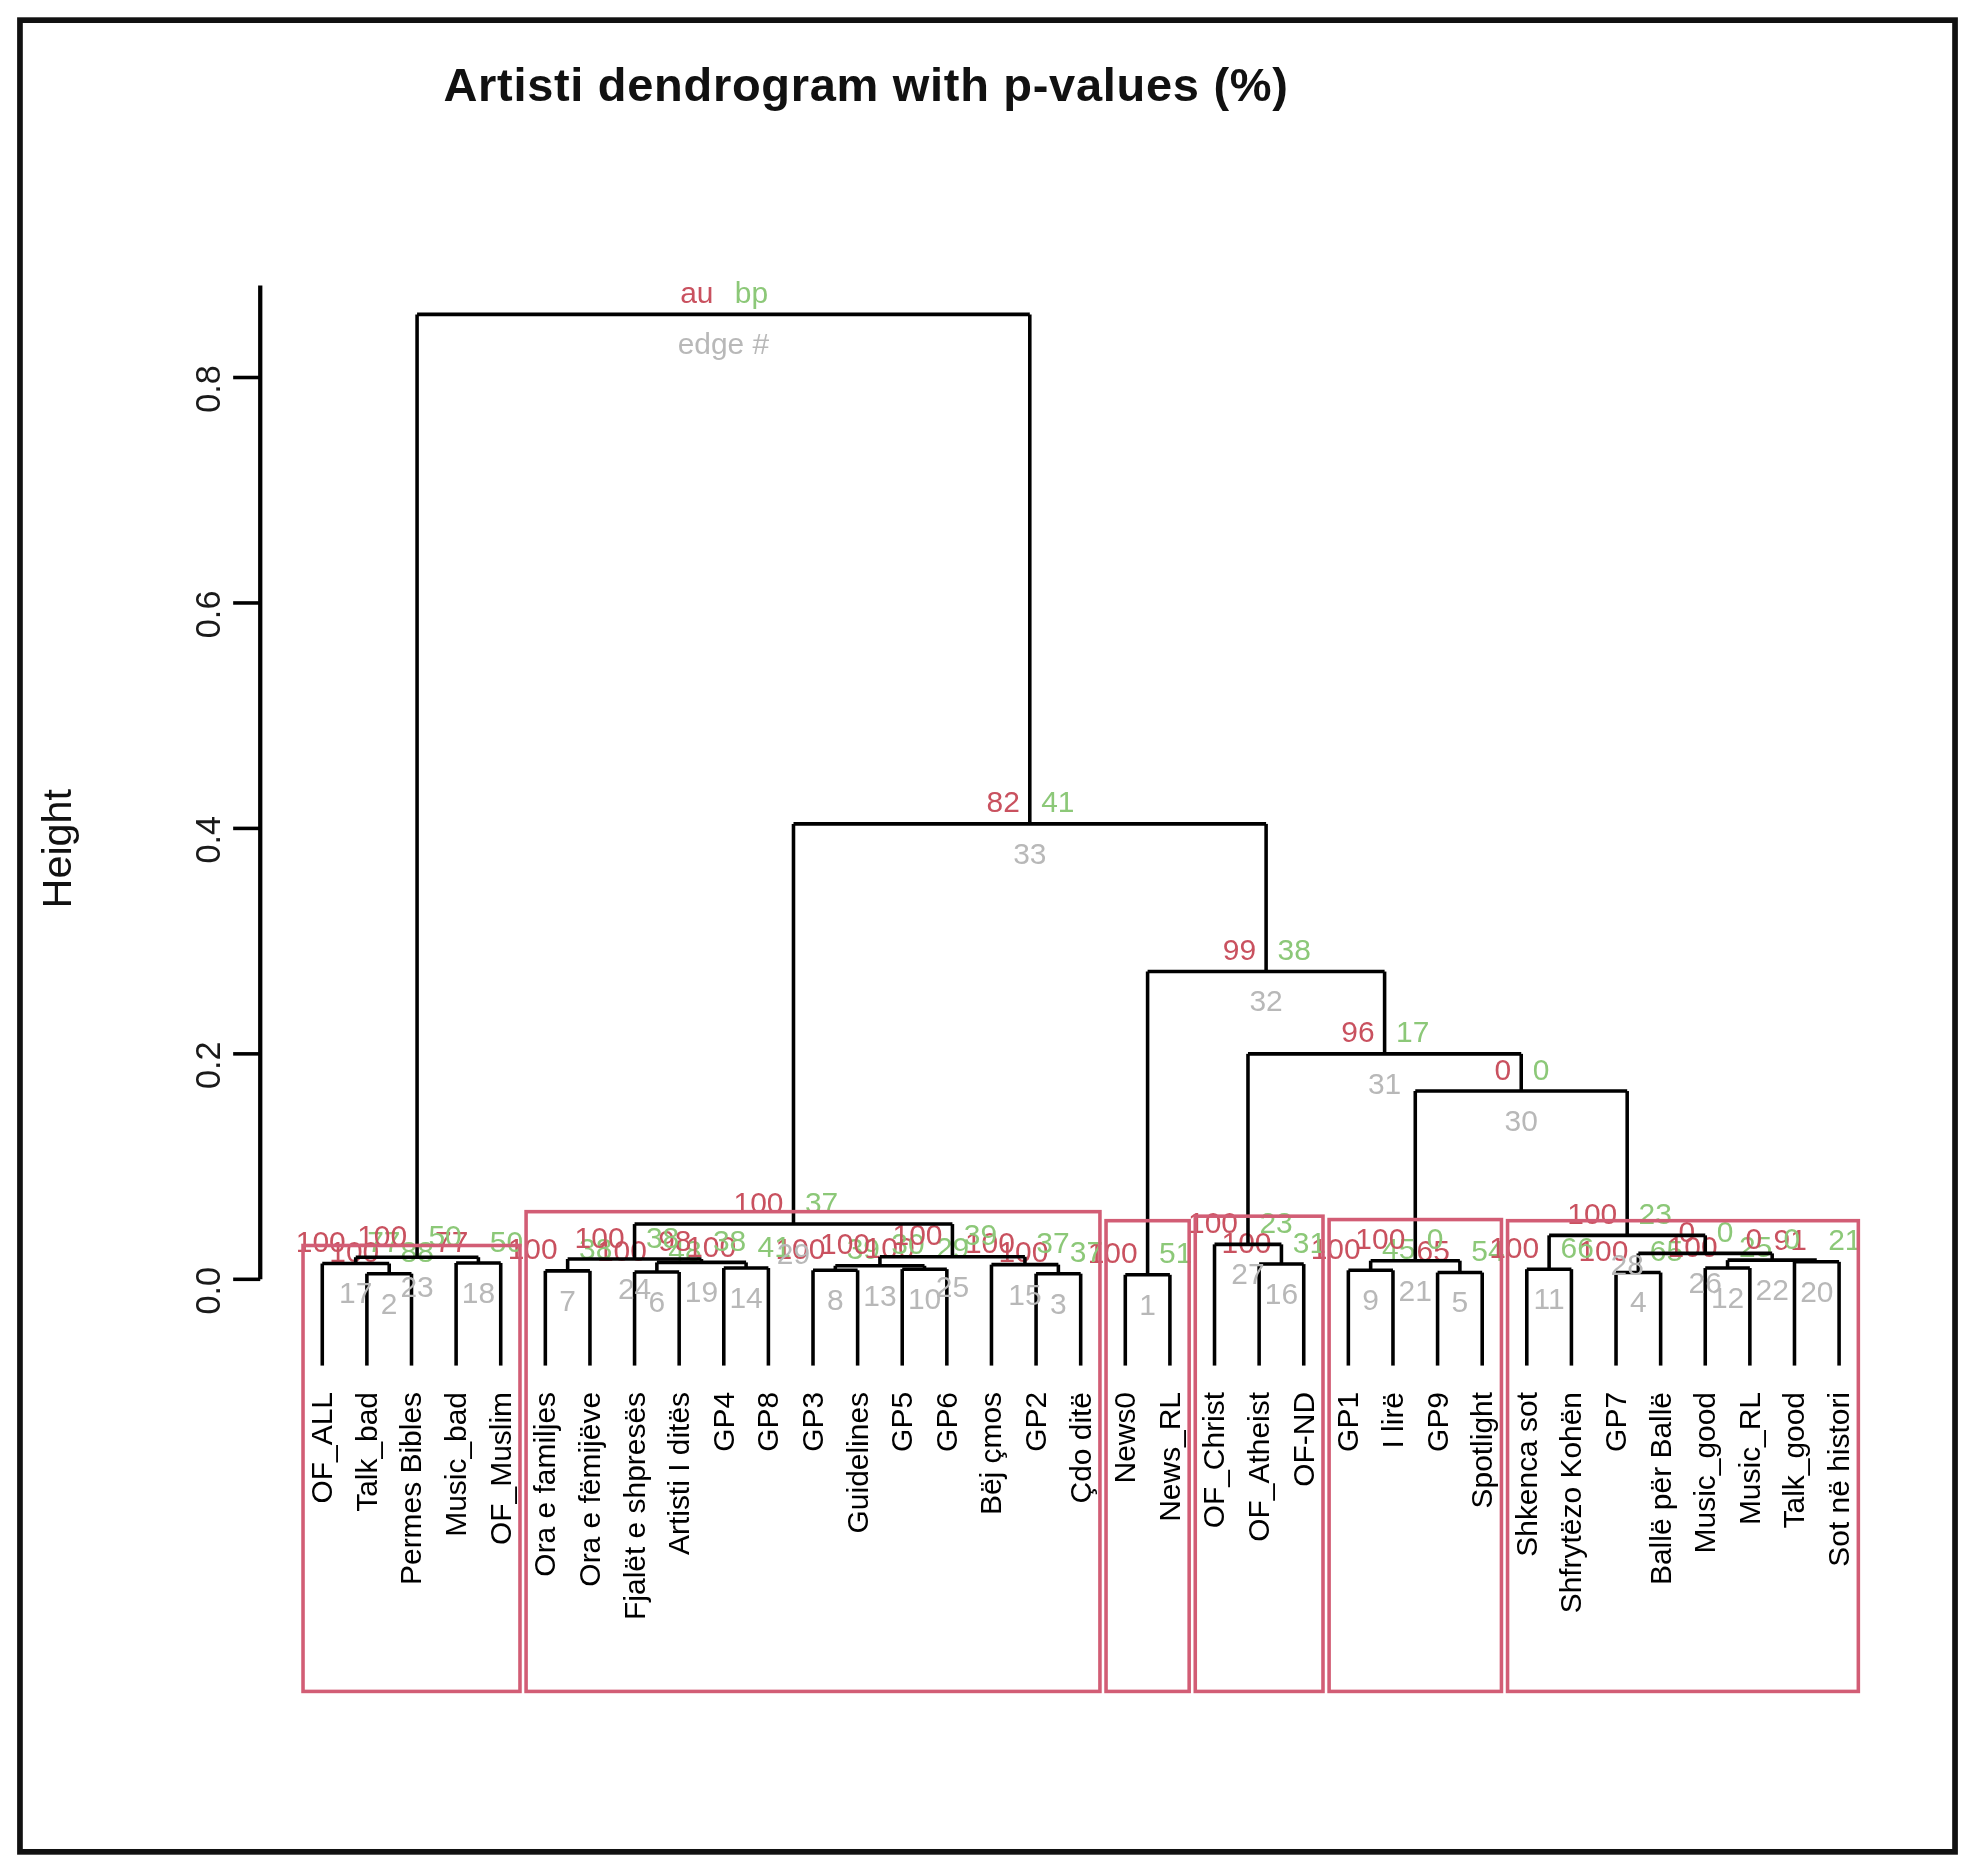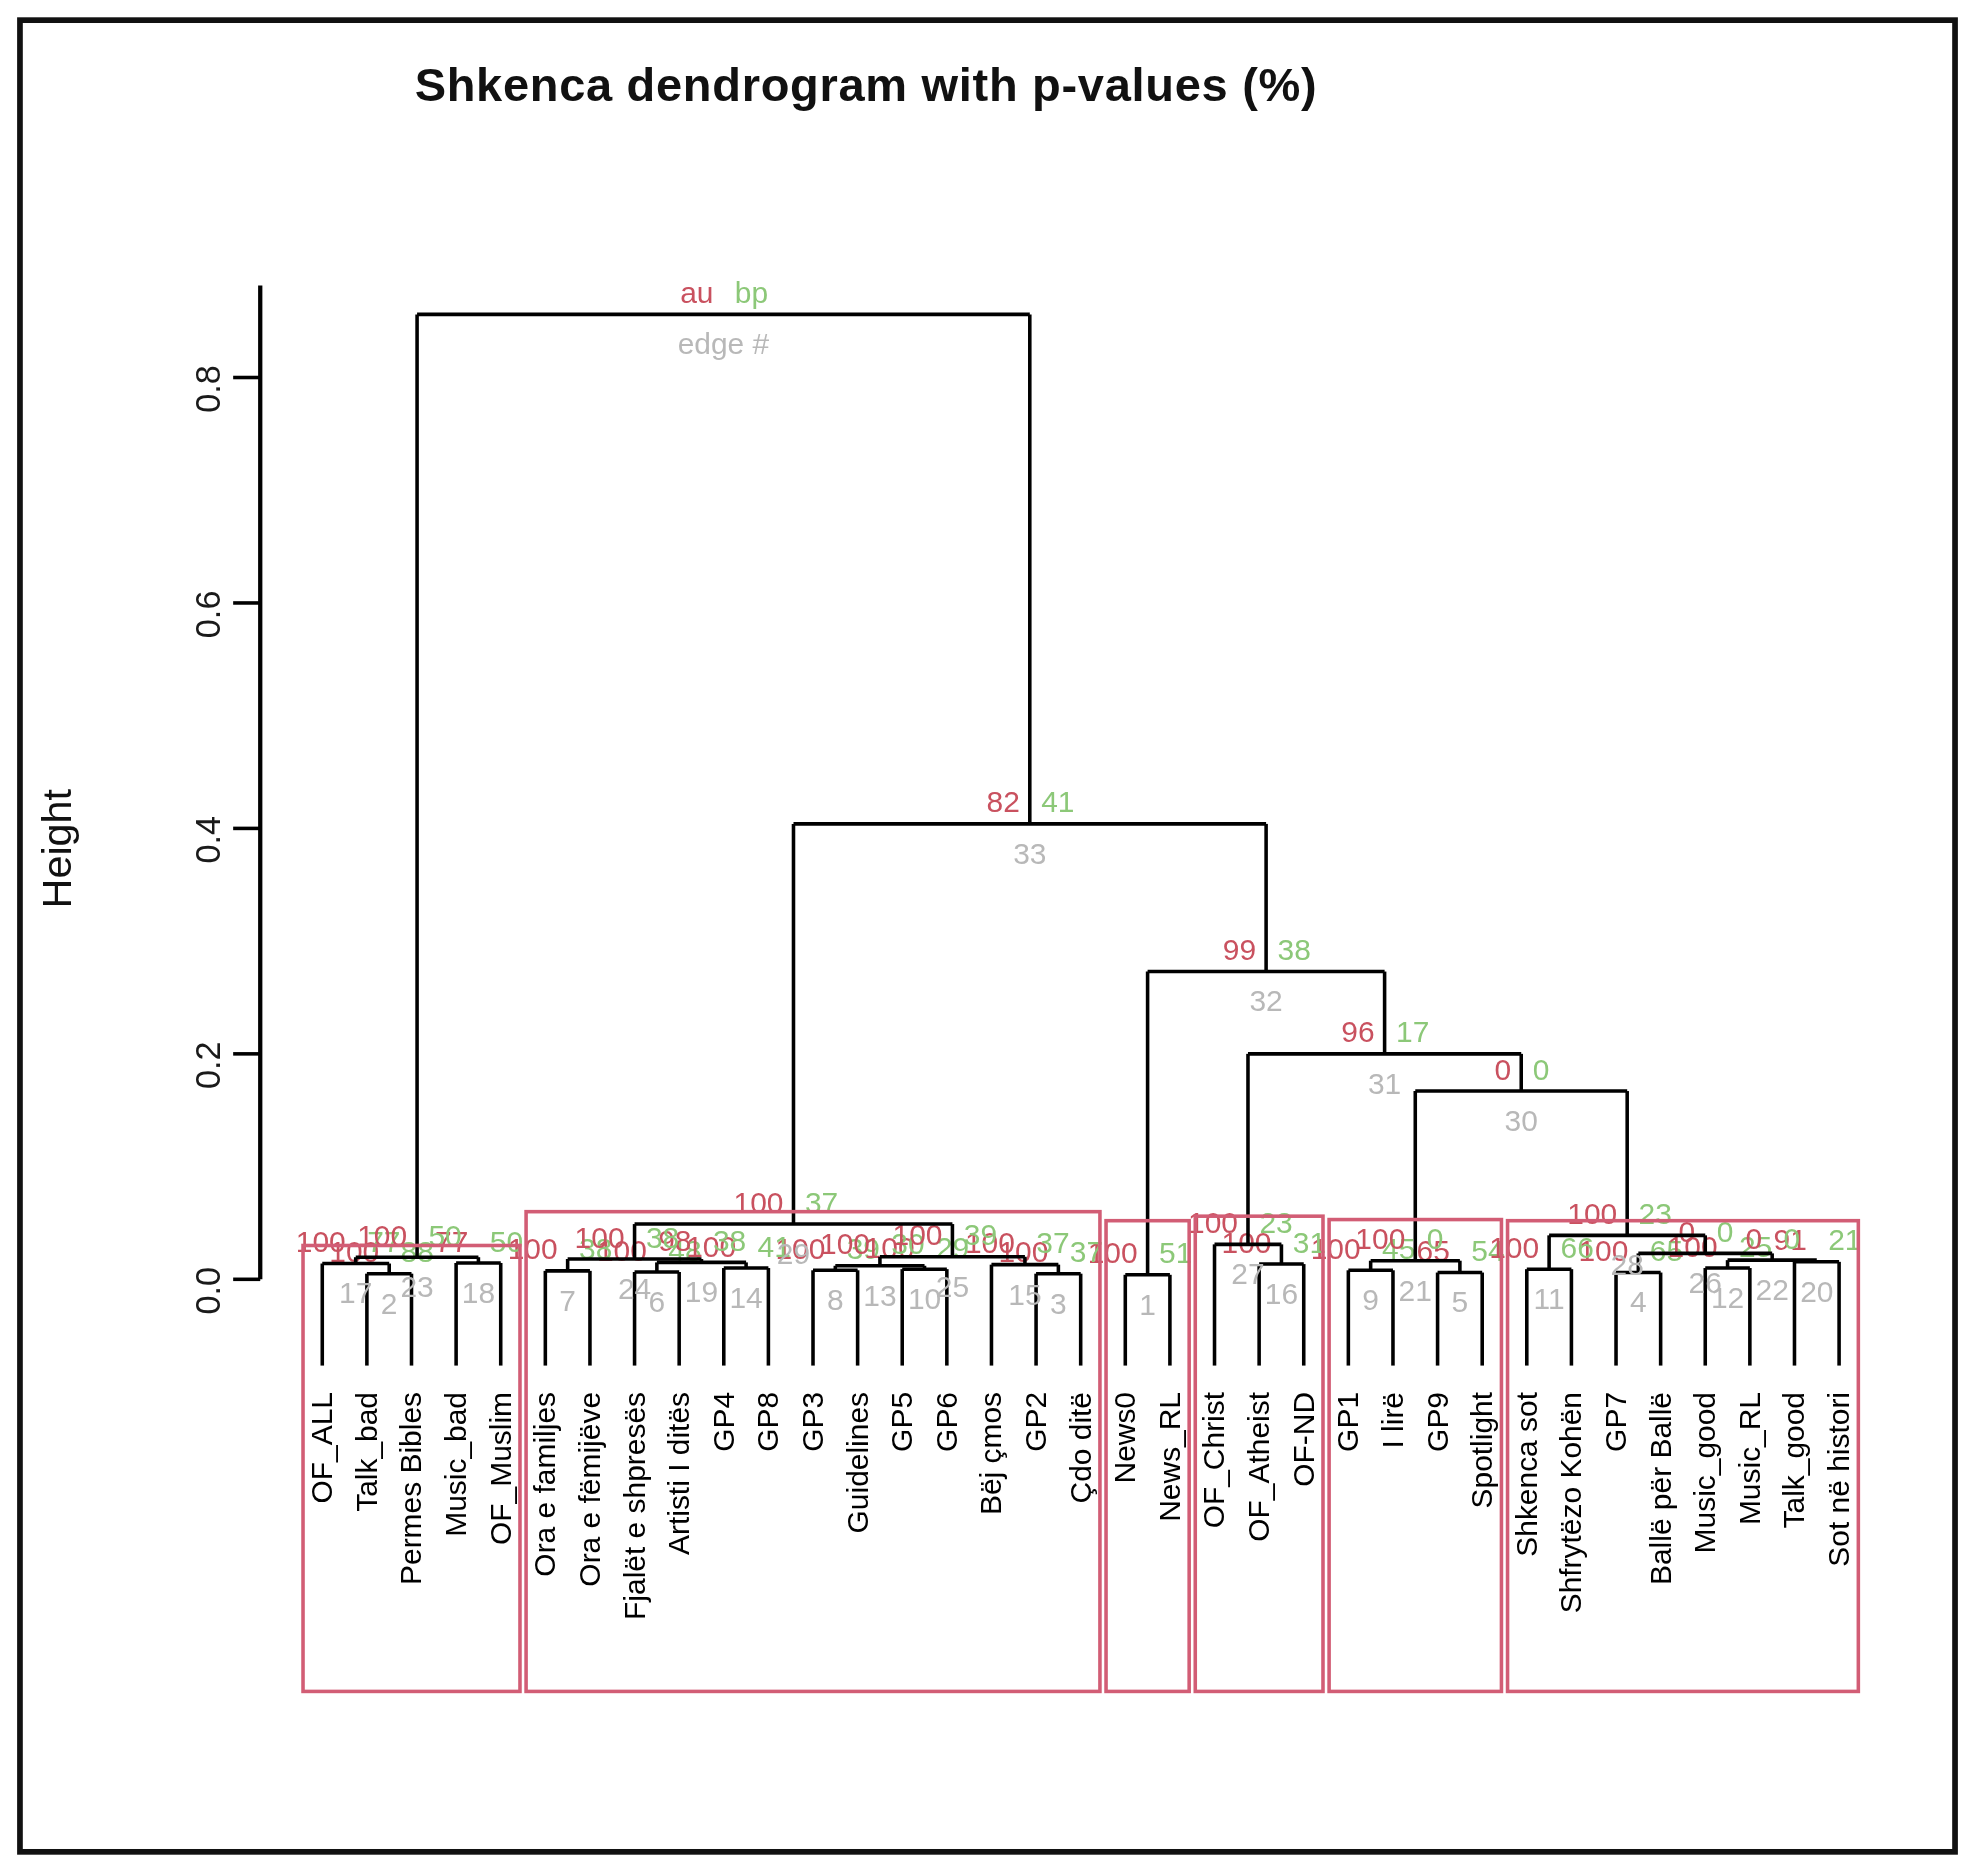--- a/index.html
+++ b/index.html
@@ -6,21 +6,21 @@
   .page{position:relative;width:1975px;height:1872px;background:#ffffff;overflow:hidden;
         font-family:"Liberation Sans",sans-serif;}
   .chart-title{position:absolute;left:866px;top:57px;transform:translateX(-50%);
         font-size:47px;font-weight:bold;color:#111;white-space:nowrap;letter-spacing:0.7px;}
   svg text{font-family:"Liberation Sans",sans-serif;}
 </style>
 </head>
 <body>
 
 <div class="page">
-  <div class="chart-title">Shkenca dendrogram with p-values (%)</div>
+  <div class="chart-title">Artisti dendrogram with p-values (%)</div>
   <svg id="chart" width="1975" height="1872" viewBox="0 0 2770 2625">
       <rect x="28" y="28" width="2714" height="2569" fill="none" stroke="#111" stroke-width="8"></rect>
       <line x1="365" y1="400" x2="365" y2="1794" stroke="#000" stroke-width="6"></line>
       <line x1="327" y1="1794" x2="365" y2="1794" stroke="#000" stroke-width="5"></line>
       <text x="308" y="1810" font-size="48" fill="#1a1a1a" text-anchor="middle" transform="rotate(-90 308 1810)">0.0</text>
       <line x1="327" y1="1477.8" x2="365" y2="1477.8" stroke="#000" stroke-width="5"></line>
       <text x="308" y="1493.8" font-size="48" fill="#1a1a1a" text-anchor="middle" transform="rotate(-90 308 1493.8)">0.2</text>
       <line x1="327" y1="1161.6" x2="365" y2="1161.6" stroke="#000" stroke-width="5"></line>
       <text x="308" y="1177.6" font-size="48" fill="#1a1a1a" text-anchor="middle" transform="rotate(-90 308 1177.6)">0.4</text>
       <line x1="327" y1="845.4000000000001" x2="365" y2="845.4000000000001" stroke="#000" stroke-width="5"></line>

